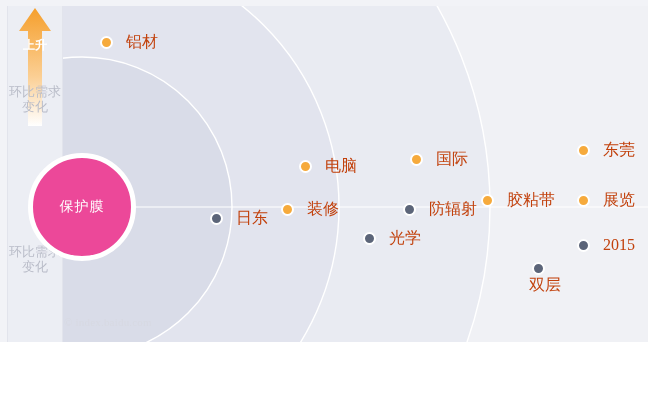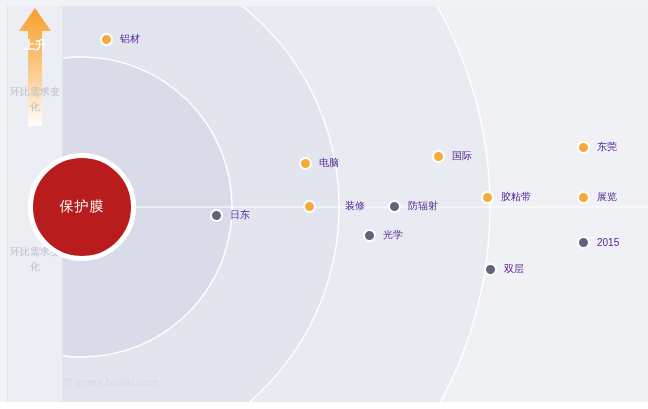--- a/index.html
+++ b/index.html
@@ -3,24 +3,24 @@
 <meta charset="utf-8">
 <style>
   html, body {
     margin: 0;
     padding: 0;
     background: #ffffff;
   }
   #stage {
     position: relative;
     width: 648px;
-    height: 402px;
+    height: 342px;
     overflow: hidden;
     background: #f2f3f7;
-    font-family: Liberation Sans, sans-serif;
+    font-family: Liberation Serif, serif;
     -webkit-font-smoothing: antialiased;
   }
 
   
   #bands {
     position: absolute;
     left: 0;
     top: 0;
     width: 648px;
     height: 409px;
@@ -62,38 +62,38 @@
   }
   .arrow-up .arrow-label   { top: 30px; }
   .arrow-down .arrow-label { top: 46px; }
   .arrow-label span { display: block; }
 
   .rail-text {
     position: absolute;
     left: 0;
     width: 54px;
     text-align: center;
-    font-size: 10px;
+    font-size: 13px;
     line-height: 15px;
     color: #b9bcc8;
     letter-spacing: 0px;
   }
   .rail-text span { display: block; }
   #rail-text-top    { top: 78px; }
   #rail-text-bottom { top: 238px; }
 
   
   #hub {
     position: absolute;
     left: 28px;
     top: 153px;
     width: 108px;
     height: 108px;
     border-radius: 50%;
-    background: #b91c1c;
+    background: #ec4899;
     border: 5px solid #ffffff;
     box-sizing: border-box;
     display: flex;
     align-items: center;
     justify-content: center;
   }
   #hub-label {
     color: #ffffff;
     font-size: 14px;
     letter-spacing: 1px;
@@ -111,23 +111,23 @@
     width: 13px;
     height: 13px;
     border-radius: 50%;
     border: 2px solid #ffffff;
     box-sizing: border-box;
     flex: 0 0 auto;
   }
   .node-dot.up   { background: #f6aa3c; }
   .node-dot.down { background: #5c6579; }
   .node-label {
-    margin-left: 7px;
-    font-size: 10px;
-    color: #4c1d95;
+    margin-left: 13px;
+    font-size: 16px;
+    color: #c2410c;
     letter-spacing: 0px;
   }
 
   
   #watermark {
     position: absolute;
     left: 64px;
     bottom: 14px;
     font-size: 11px;
     color: #d7d9e2;
@@ -192,53 +192,53 @@
         <span class="node-label">铝材</span>
       </div>
       <div class="node" style="left: 210px; top: 208px;">
         <span class="node-dot down"></span>
         <span class="node-label">日东</span>
       </div>
       <div class="node" style="left: 299px; top: 156px;">
         <span class="node-dot up"></span>
         <span class="node-label">电脑</span>
       </div>
-      <div class="node" style="left: 303px; top: 199px; gap: 22px;">
+      <div class="node" style="left: 281px; top: 199px;">
         <span class="node-dot up"></span>
         <span class="node-label">装修</span>
       </div>
       <div class="node" style="left: 363px; top: 228px;">
         <span class="node-dot down"></span>
         <span class="node-label">光学</span>
       </div>
-      <div class="node" style="left: 432px; top: 149px;">
+      <div class="node" style="left: 410px; top: 149px;">
         <span class="node-dot up"></span>
         <span class="node-label">国际</span>
       </div>
-      <div class="node" style="left: 388px; top: 199px;">
+      <div class="node" style="left: 403px; top: 199px;">
         <span class="node-dot down"></span>
         <span class="node-label">防辐射</span>
       </div>
       <div class="node" style="left: 481px; top: 190px;">
         <span class="node-dot up"></span>
         <span class="node-label">胶粘带</span>
       </div>
       <div class="node" style="left: 577px; top: 140px;">
         <span class="node-dot up"></span>
         <span class="node-label">东莞</span>
       </div>
       <div class="node" style="left: 577px; top: 190px;">
         <span class="node-dot up"></span>
         <span class="node-label">展览</span>
       </div>
       <div class="node" style="left: 577px; top: 236px;">
         <span class="node-dot down"></span>
         <span class="node-label">2015</span>
       </div>
-      <div class="node" style="left: 484px; top: 262px;">
+      <div class="node" style="left: 516px; top: 262px; flex-direction: column;">
         <span class="node-dot down"></span>
         <span class="node-label">双层</span>
       </div>
     </div>
 
   <div id="watermark">© index.baidu.com</div>
 
 </div>
 
 </body></html>

